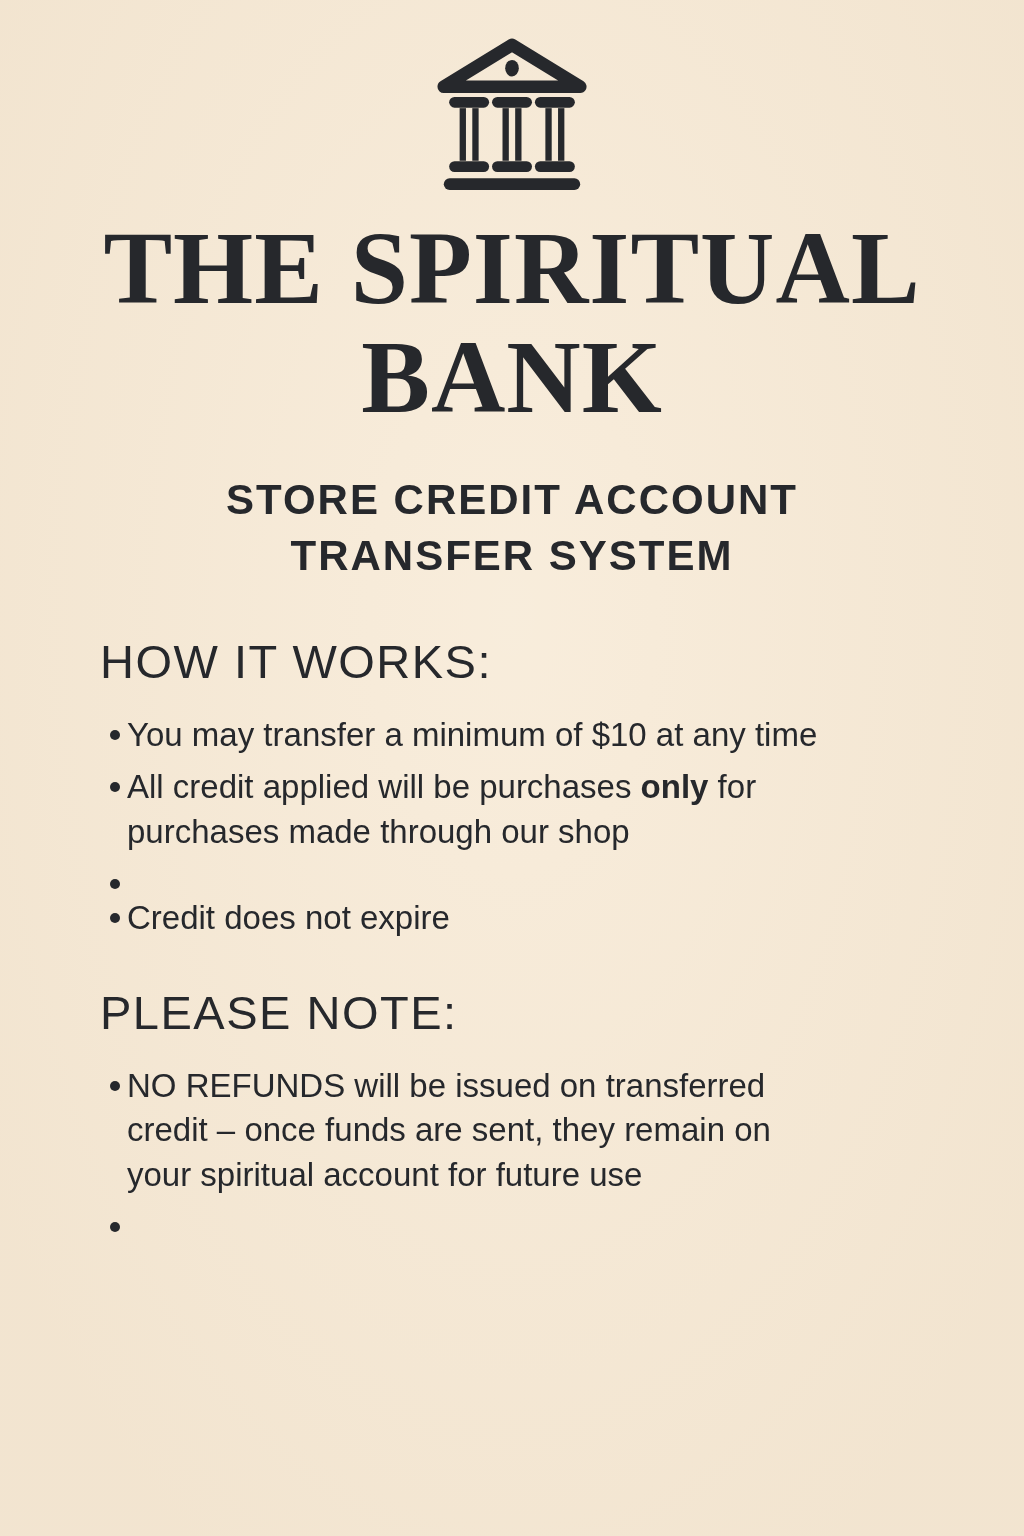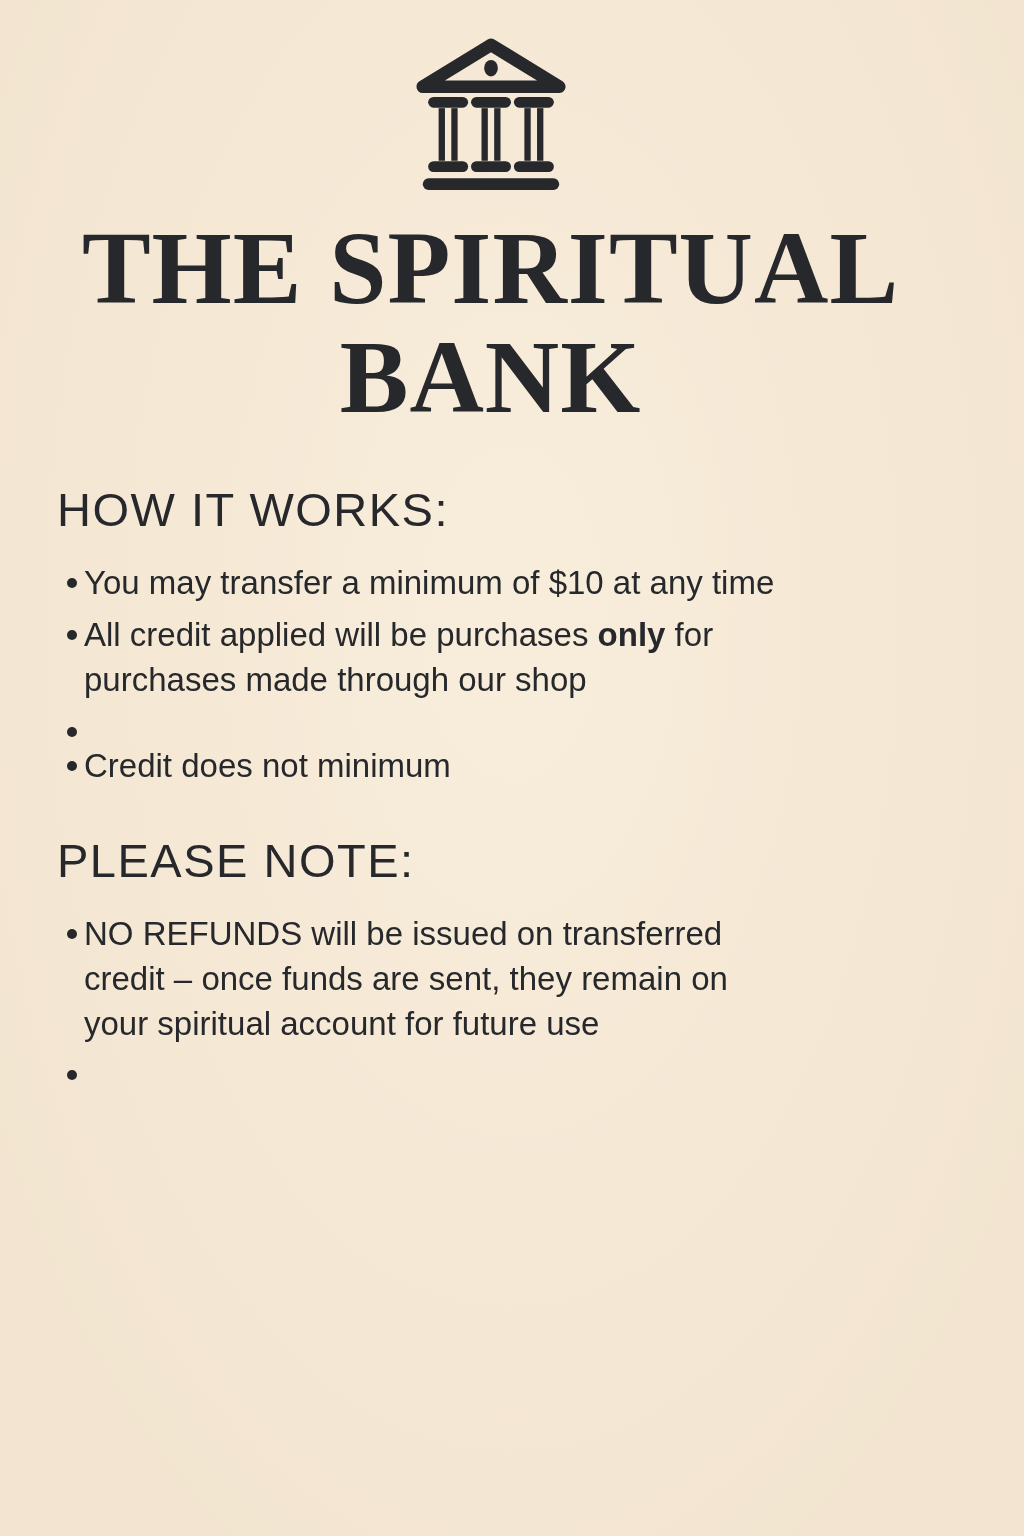--- a/index.html
+++ b/index.html
@@ -13,21 +13,21 @@
     background: #f7e9d4;
     color: #26282c;
     font-family: "Liberation Sans", sans-serif;
     -webkit-font-smoothing: antialiased;
   }
   .poster {
     position: relative;
     box-sizing: border-box;
     width: 1024px;
     height: 1536px;
-    padding: 38px 60px 0 57px;
+    padding: 38px 60px 0 100px;
     background: radial-gradient(ellipse at 50% 40%, rgba(255,255,255,0.18), rgba(0,0,0,0.02) 85%);
   }
   .logo-row {
     display: flex;
     justify-content: center;
     margin-right: 40px; 
   }
   .bank-icon {
     width: 160px;
     height: 152px;
@@ -112,40 +112,44 @@
 
       <line x1="16" y1="150" x2="144" y2="150" stroke-width="12" stroke-linecap="round"></line>
     </svg>
   </div>
 
   <h1 class="poster-title">
     <span class="title-line">THE SPIRITUAL</span>
     <span class="title-line">BANK</span>
   </h1>
 
+  <h2 class="poster-subtitle">
+    <span class="subtitle-line">STORE CREDIT ACCOUNT</span>
+    <span class="subtitle-line">TRANSFER SYSTEM</span>
+  </h2>
 
   <div>
   <section>
     <h3 class="section-heading">HOW IT WORKS:</h3>
     <ul class="bullets">
           <li>
             <span class="dot"></span>
             <div class="btext"><span>You may transfer a minimum of $10 at any time</span></div>
           </li>
           <li>
             <span class="dot"></span>
             <div class="btext"><span>All credit applied will be purchases </span><span class="bold">only</span><span> for
 purchases made through our shop</span></div>
           </li>
           <li>
             <span class="dot"></span>
           </li>
           <li>
             <span class="dot"></span>
-            <div class="btext"><span>Credit does not minimum</span></div>
+            <div class="btext"><span>Credit does not expire</span></div>
           </li>
         </ul>
   </section>
 
   <section>
     <h3 class="section-heading">PLEASE NOTE:</h3>
     <ul class="bullets">
           <li>
             <span class="dot"></span>
             <div class="btext"><span>NO REFUNDS will be issued on transferred

